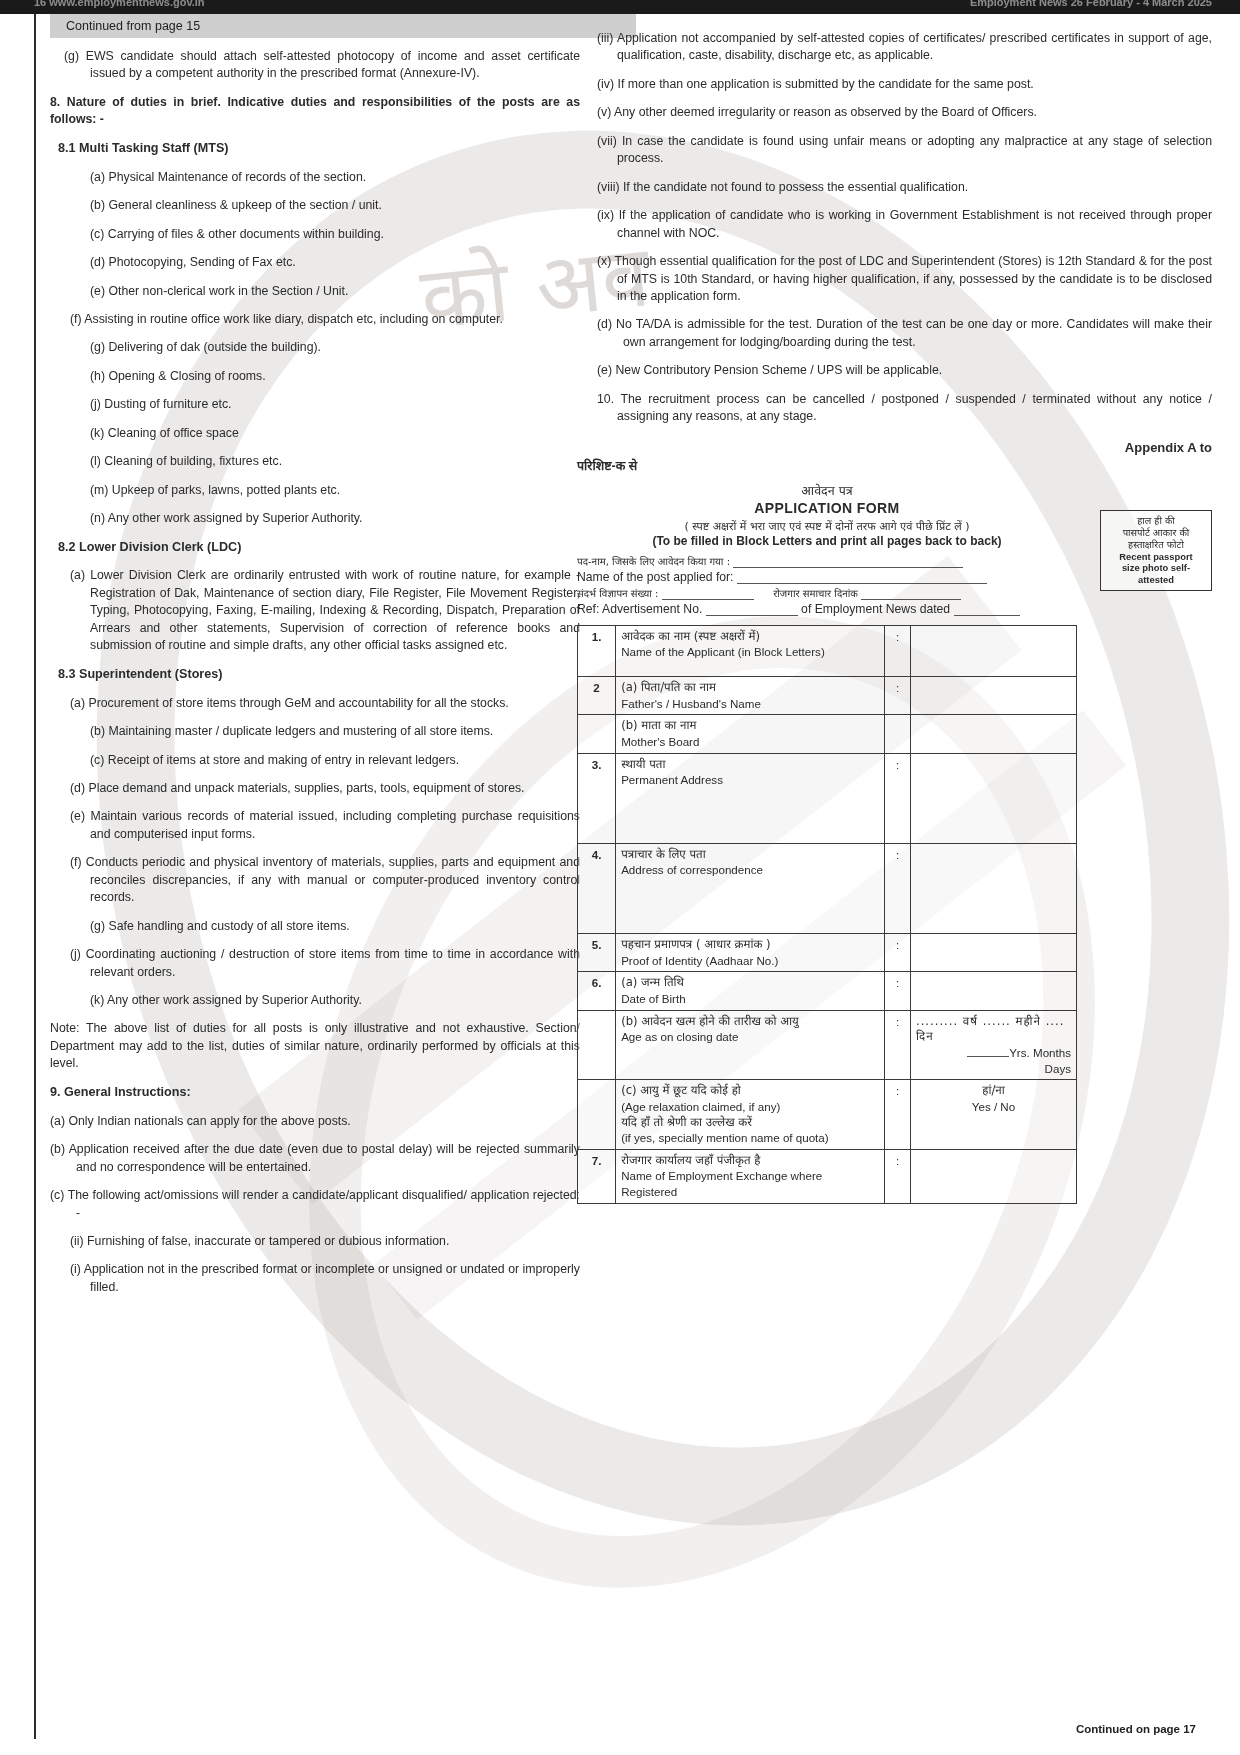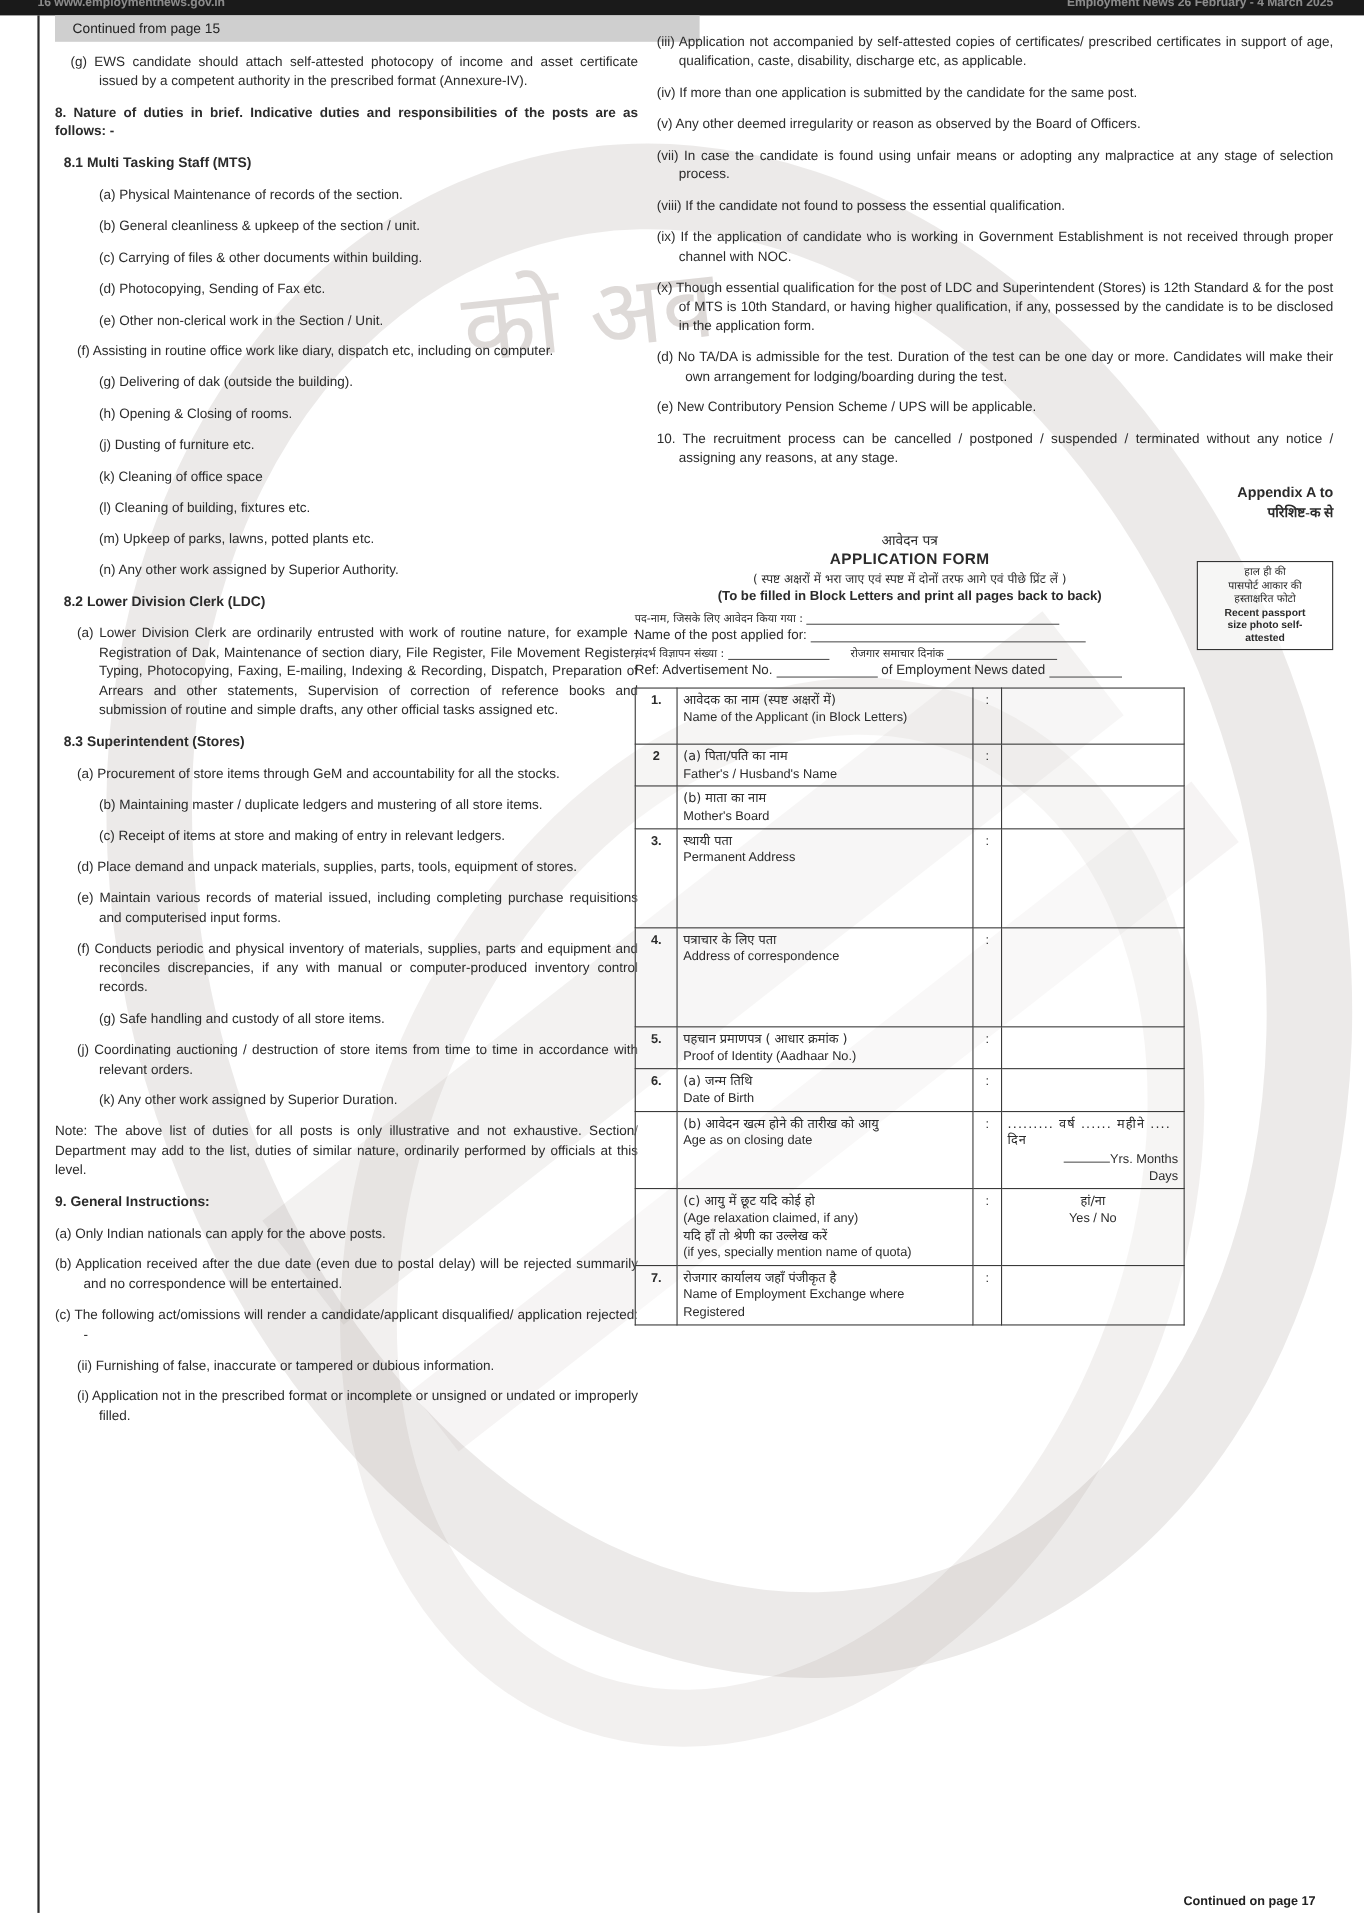--- a/index.html
+++ b/index.html
@@ -78,31 +78,31 @@
   .hang-r{padding-left:26px;text-indent:-26px;}
   b,.b{font-weight:bold;}
   .sec{font-weight:bold;font-size:12.6px;margin:0 0 11px 0;}
   .sub{font-weight:bold;font-size:12.6px;margin:0 0 11px 0;padding-left:8px;}
 
   
   .appendix-head{
     text-align:right;font-weight:bold;font-size:13px;margin:14px 0 2px 0;
   }
   .appendix-head-hi{
-    text-align:right;font-weight:bold;font-size:12.5px;margin:0 0 8px 0;
-    font-family:Liberation Serif, serif;
+    text-align:left;font-weight:bold;font-size:12.5px;margin:0 0 8px 0;
+    font-family:Liberation Sans, sans-serif;
   }
   .form-head-wrap{position:relative;margin-top:6px;}
   .form-title-hi{text-align:center;font-size:12.5px;font-family:"DejaVu Sans",sans-serif;margin:0;}
   .form-title{text-align:center;font-size:14px;font-weight:bold;letter-spacing:.4px;margin:1px 0 2px 0;}
   .form-sub-hi{text-align:center;font-size:11px;font-family:"DejaVu Sans",sans-serif;margin:0;}
   .form-sub{text-align:center;font-size:12px;font-weight:bold;margin:1px 0 6px 0;}
 
   .photo-box{
-    position:absolute;right:0;top:28px;width:124px;
+    position:absolute;right:0;top:28px;width:112px;
     border:1.6px solid #333;
     font-size:9.4px;text-align:center;line-height:1.25;
     padding:4px 2px 4px 2px;box-sizing:border-box;
     background:rgba(255,255,255,.55);
     font-weight:bold;
   }
   .photo-box .hi{font-family:"DejaVu Sans",sans-serif;font-weight:normal;font-size:9.6px;}
 
   .fline{font-size:12.2px;margin:0 0 2px 0;white-space:nowrap;}
   .fline .hi{font-family:"DejaVu Sans",sans-serif;font-size:10px;}
@@ -180,21 +180,21 @@
 
     <p class="sub">8.3 Superintendent (Stores)</p>
     <p class="ind2" style="text-indent:-20px">(a) Procurement of store items through GeM and accountability for all the stocks.</p>
     <p class="ind2">(b) Maintaining master / duplicate ledgers and mustering of all store items.</p>
     <p class="ind2">(c) Receipt of items at store and making of entry in relevant ledgers.</p>
     <p class="ind2" style="text-indent:-20px">(d) Place demand and unpack materials, supplies, parts, tools, equipment of stores.</p>
     <p class="ind2" style="text-indent:-20px">(e) Maintain various records of material issued, including completing purchase requisitions and computerised input forms.</p>
     <p class="ind2" style="text-indent:-20px">(f) Conducts periodic and physical inventory of materials, supplies, parts and equipment and reconciles discrepancies, if any with manual or computer-produced inventory control records.</p>
     <p class="ind2">(g) Safe handling and custody of all store items.</p>
     <p class="ind2" style="text-indent:-20px">(j) Coordinating auctioning / destruction of store items from time to time in accordance with relevant orders.</p>
-    <p class="ind2">(k) Any other work assigned by Superior Duration.</p>
+    <p class="ind2">(k) Any other work assigned by Superior Authority.</p>
 
     <p>Note: The above list of duties for all posts is only illustrative and not exhaustive. Section/ Department may add to the list, duties of similar nature, ordinarily performed by officials at this level.</p>
 
     <p class="sec">9. General Instructions:</p>
     <p class="hang-r">(a)  Only Indian nationals can apply for the above posts.</p>
     <p class="hang-r">(b)  Application received after the due date (even due to postal delay) will be rejected summarily and no correspondence will be entertained.</p>
     <p class="hang-r">(c)  The following act/omissions will render a candidate/applicant disqualified/ application rejected: -</p>
     <p class="ind2" style="text-indent:-20px">(ii) Furnishing of false, inaccurate or tampered or dubious information.</p>
     <p class="ind2" style="text-indent:-20px">(i) Application not in the prescribed format or incomplete or unsigned or undated or improperly filled.</p>
   </div>

